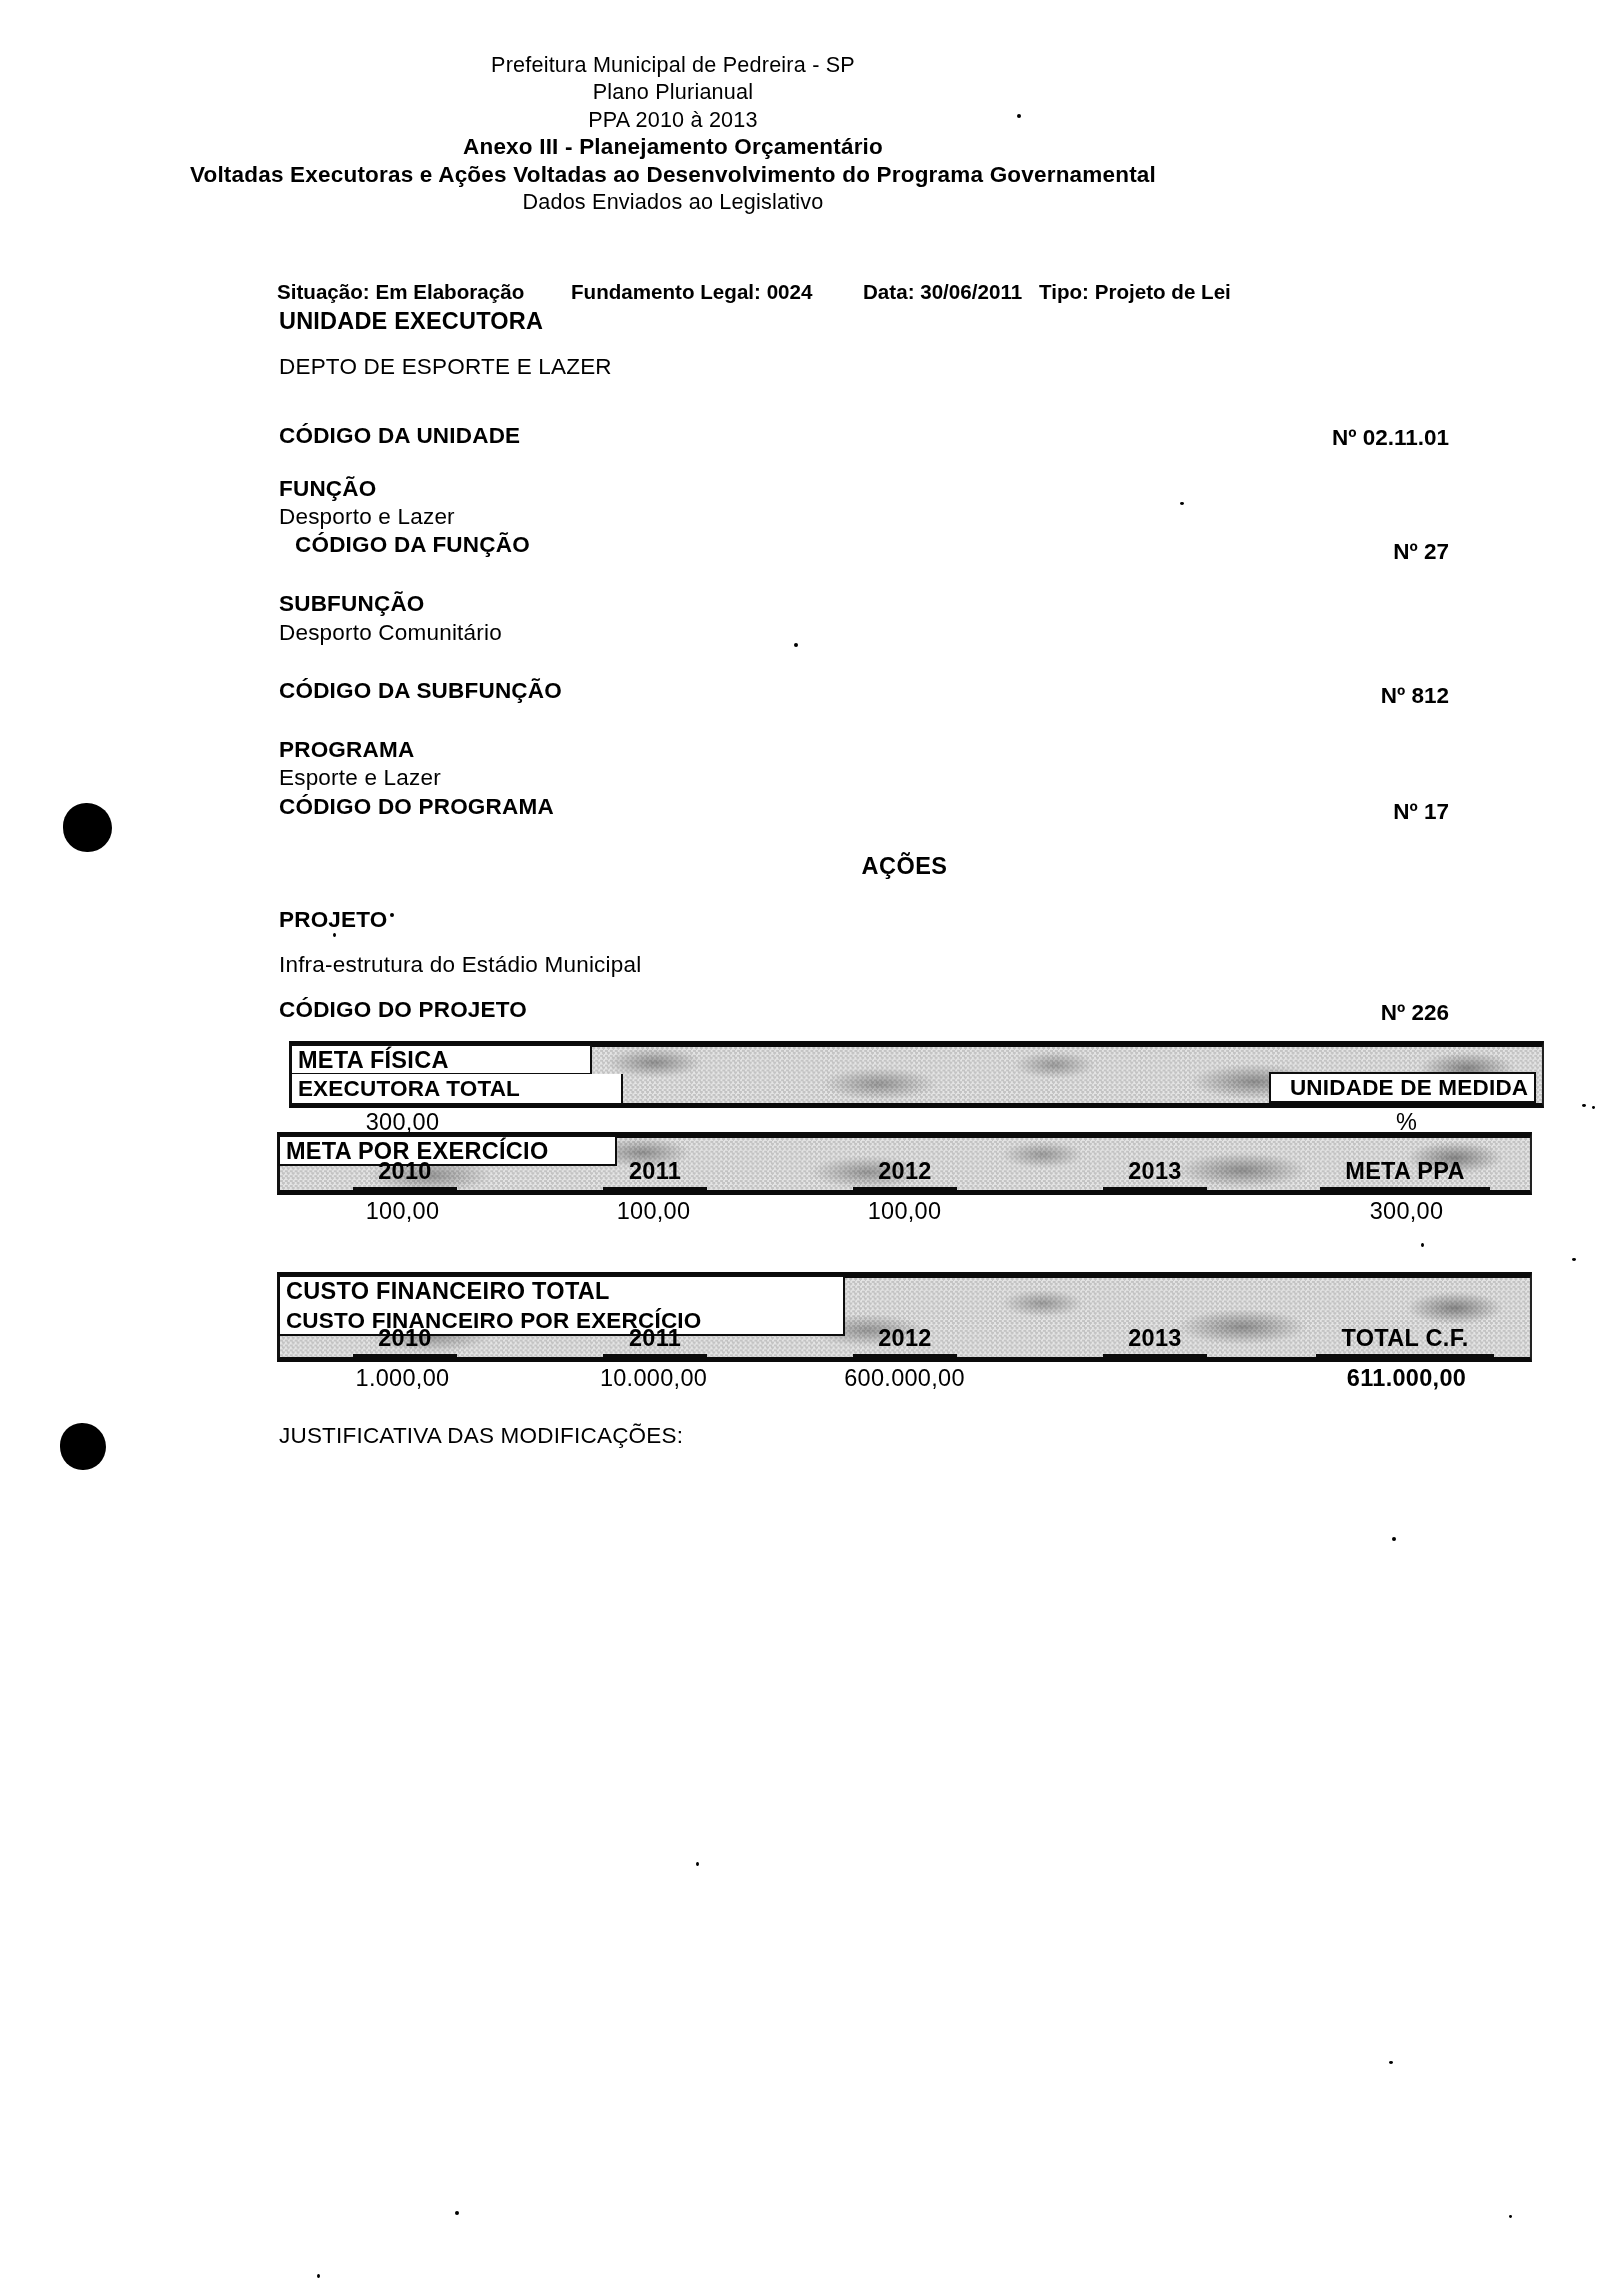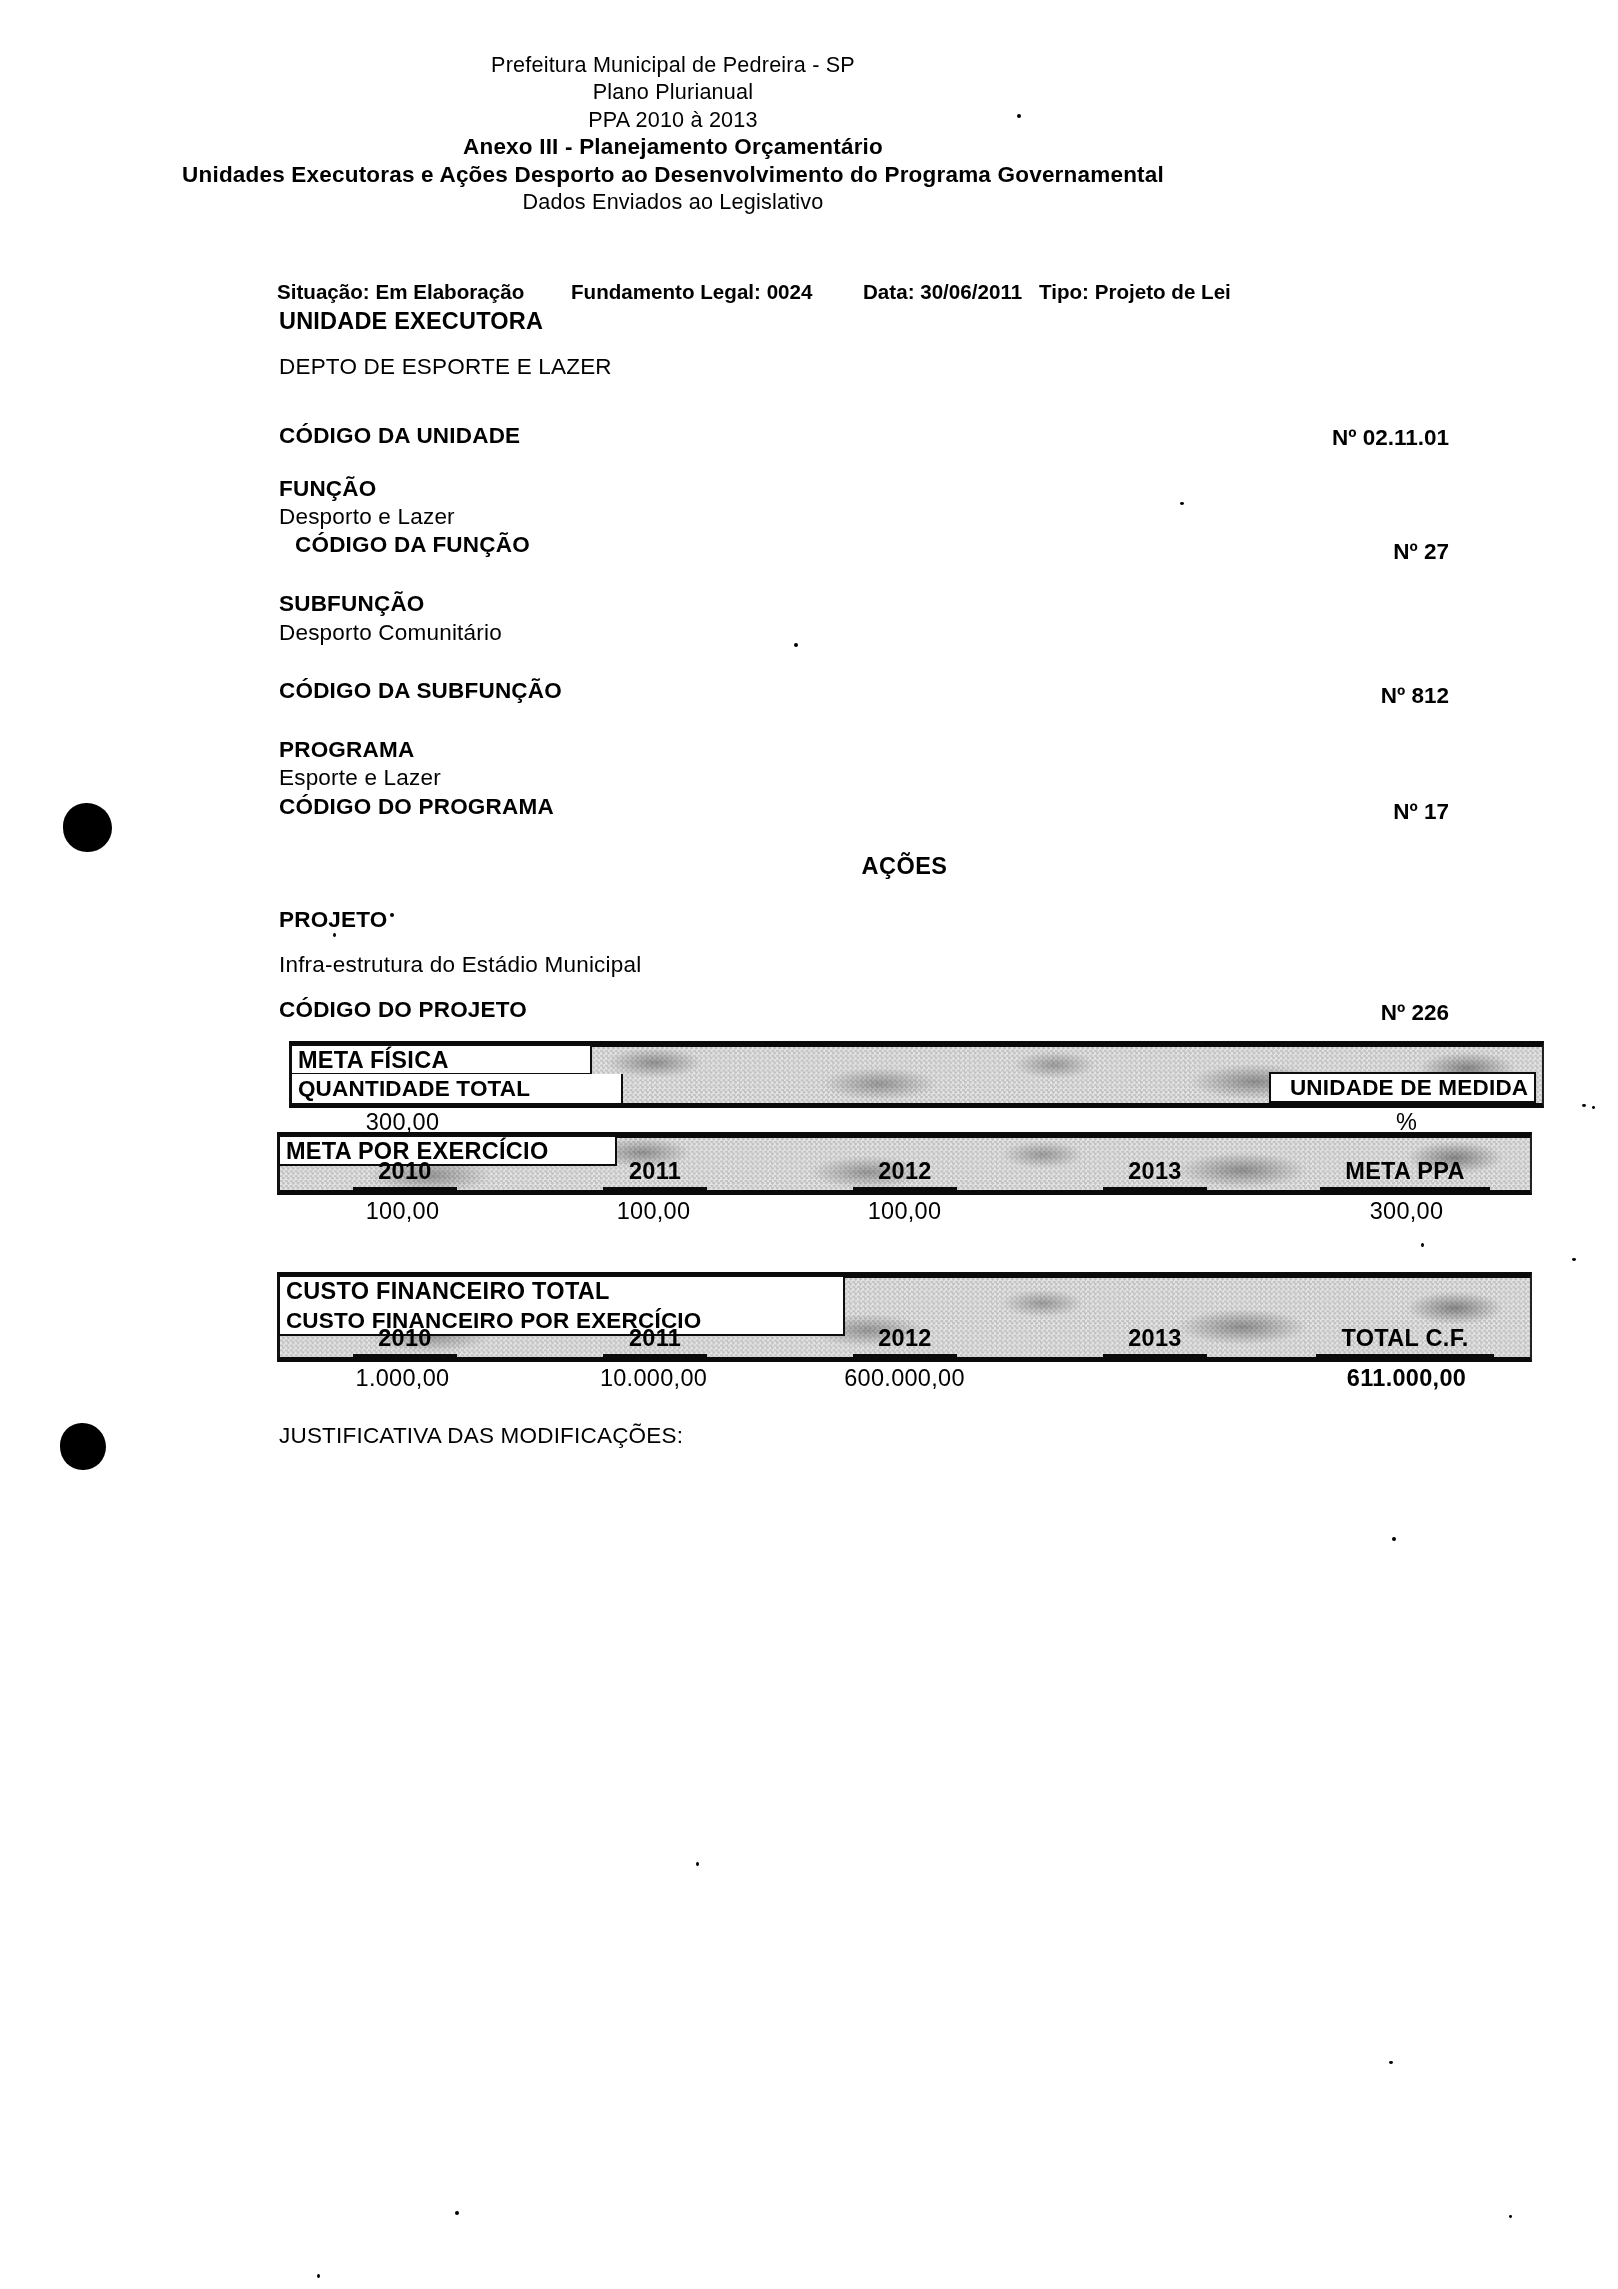--- a/index.html
+++ b/index.html
@@ -57,21 +57,21 @@
 </head>
 <body>
 
 <div class="sheet">
 
   <div class="doc-header">
     <div class="hl">Prefeitura Municipal de Pedreira - SP</div>
     <div class="hl">Plano Plurianual</div>
     <div class="hl">PPA 2010 à 2013</div>
     <div class="hl bold">Anexo III - Planejamento Orçamentário</div>
-    <div class="hl bold">Unidades Executoras e Ações Desporto ao Desenvolvimento do Programa Governamental</div>
+    <div class="hl bold">Voltadas Executoras e Ações Voltadas ao Desenvolvimento do Programa Governamental</div>
     <div class="hl">Dados Enviados ao Legislativo</div>
   </div>
 
   <div class="status-item" style="left:277px;top:280px;">Situação: Em Elaboração</div>
   <div class="status-item" style="left:571px;top:280px;">Fundamento Legal: 0024</div>
   <div class="status-item" style="left:863px;top:280px;">Data: 30/06/2011</div>
   <div class="status-item" style="left:1039px;top:280px;">Tipo: Projeto de Lei</div>
 
   <div class="lbl" style="top:308px;font-size:23.5px;">UNIDADE EXECUTORA</div>
   <div class="val" style="top:354px;">DEPTO DE ESPORTE E LAZER</div>
@@ -98,21 +98,21 @@
   <div class="lbl" style="top:907px;">PROJETO</div>
   <div class="val" style="top:952px;">Infra-estrutura do Estádio Municipal</div>
   <div class="lbl" style="top:997px;">CÓDIGO DO PROJETO</div>
   <div class="num" style="top:1000px;">Nº 226</div>
 
   <div class="bar" style="top:1041px;height:67px;margin-left:12px;">
     <div class="whitebox" style="left:-2px;top:-2.9px;width:302px;height:31px;"></div>
     <div class="whitebox" style="left:-2px;top:26.5px;width:333px;height:31px;border-top:none;"></div>
     <div class="whitebox" style="right:5.9px;top:24.5px;width:267px;height:31px;"></div>
     <div class="bar-title" style="left:5.9px;top:0px;">META FÍSICA</div>
-    <div class="bar-sub" style="left:5.9px;top:29px;">QUANTIDADE TOTAL</div>
+    <div class="bar-sub" style="left:5.9px;top:29px;">EXECUTORA TOTAL</div>
     <div class="bar-sub" style="right:13.7px;top:28px;">UNIDADE DE MEDIDA</div>
   </div>
   <div class="valrow" style="top:1109px;">
     <div class="cell">300,00</div>
     <div class="cell"></div>
     <div class="cell"></div>
     <div class="cell"></div>
     <div class="cell">%</div>
   </div>
 

